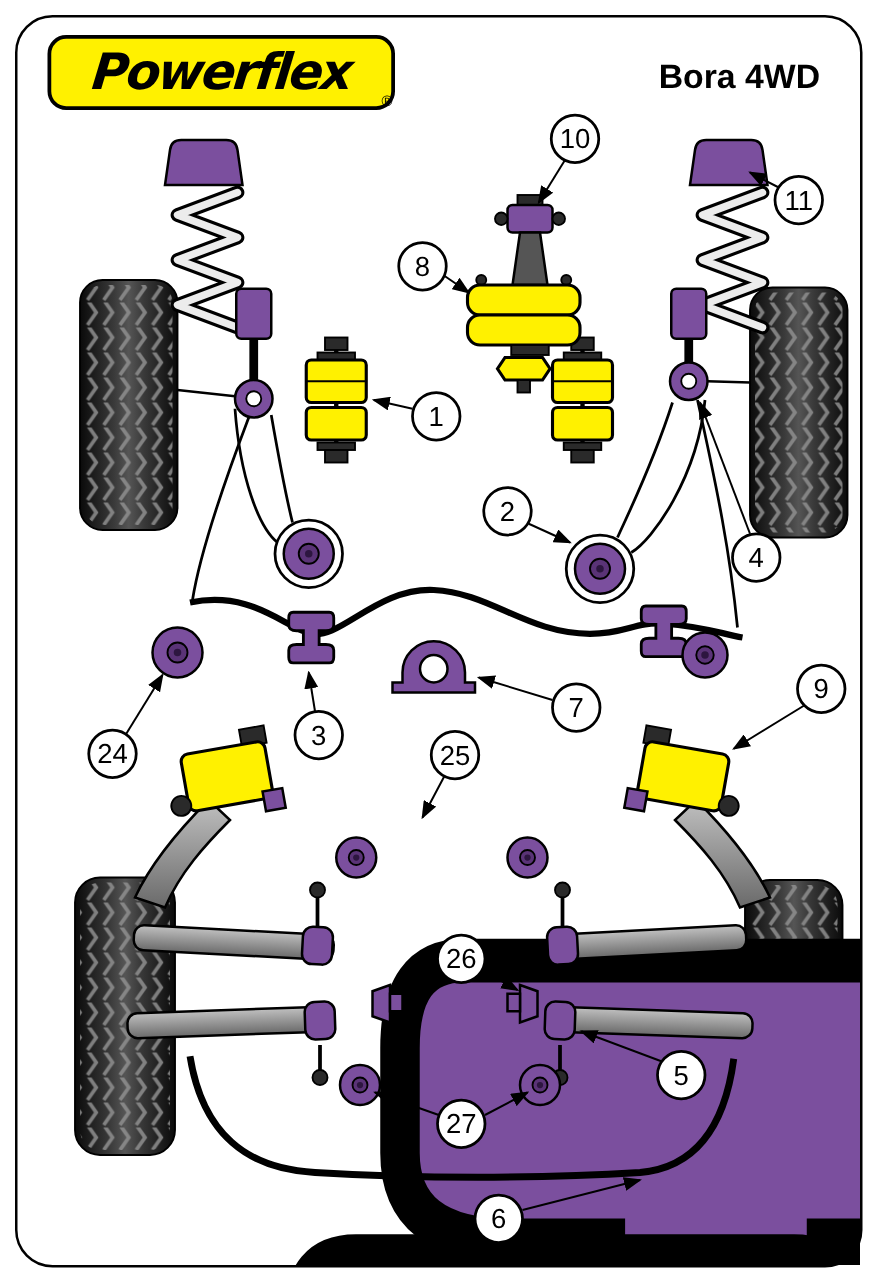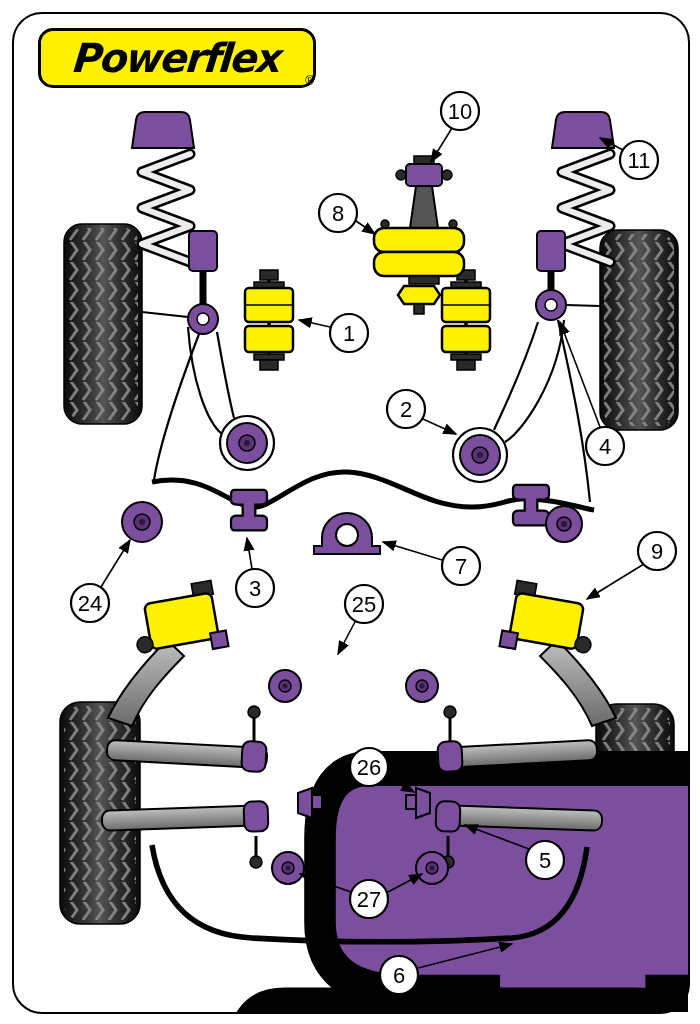--- a/index.html
+++ b/index.html
@@ -32,20 +32,21 @@
 </head>
 <body>
 
 <div class="page">
   <div class="frame">
 
     <div class="logo">
       <span class="word">Powerflex</span>
       <span class="reg">®</span>
     </div>
+    <div class="title">Bora 4WD</div>
 
     <svg width="674" height="998" viewBox="12 12 674 998">
       <defs>
         <marker id="ah" markerWidth="9" markerHeight="7" refX="8" refY="3.5" orient="auto">
           <path d="M0,0 L9,3.5 L0,7 Z" fill="#000"></path>
         </marker>
         <linearGradient id="tireGrad" x1="0" y1="0" x2="1" y2="0">
           <stop offset="0" stop-color="#0a0a0a"></stop>
             <stop offset="0.35" stop-color="#3a3a3a"></stop>
           <stop offset="0.5" stop-color="#555"></stop>

